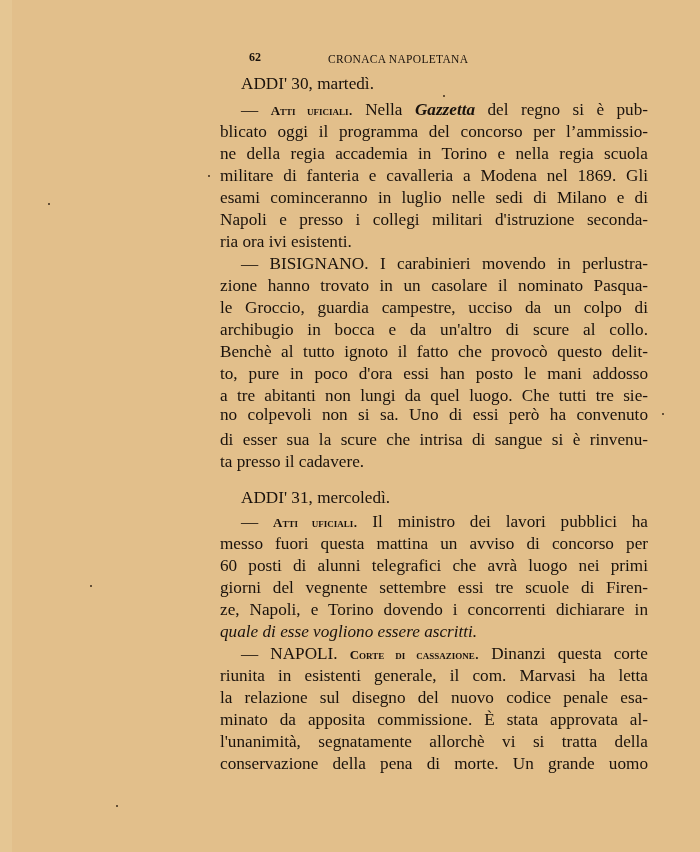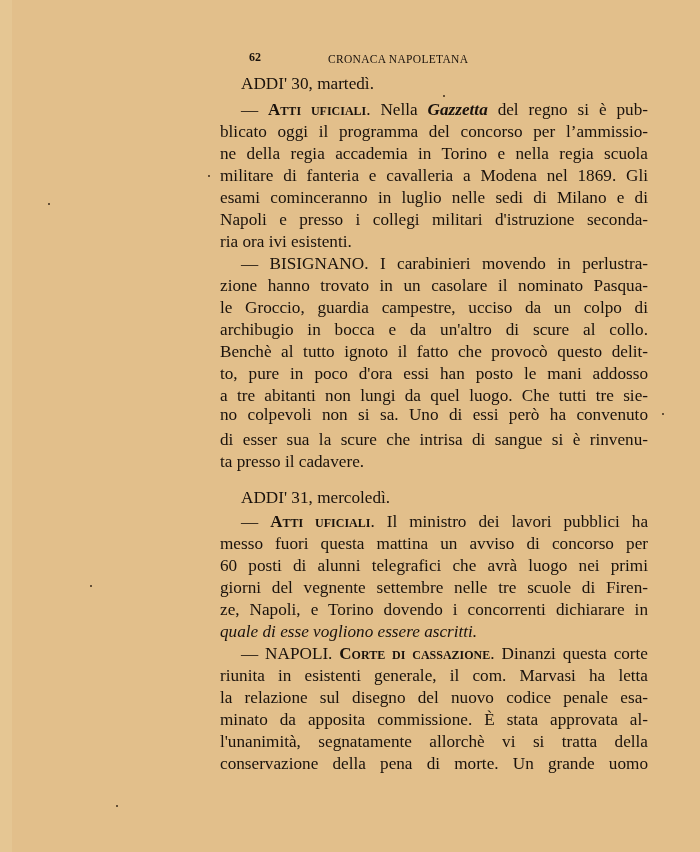--- a/index.html
+++ b/index.html
@@ -29,21 +29,21 @@
     .line {
       position: absolute; left: 220px; width: 428px; height: 22px;
       font-family: "Liberation Serif", serif;
       font-size: 17.2px; line-height: 22px;
       white-space: nowrap;
       text-align: justify; text-align-last: justify;
     }
     .line.indent { left: 241px; width: 407px; }
     .line.last { text-align-last: left; }
     .line.date { text-align-last: left; }
-    .sc { font-variant: small-caps; font-weight: bold; font-size: 17px; }
+    .sc { font-variant: small-caps; font-weight: bold; font-size: 13px; }
     .it { font-style: italic; font-weight: bold; margin-top: 29px; }
     .b { font-weight: bold; }
     .speck {
       position: absolute; width: 2px; height: 2px; background: #3a2a1a; border-radius: 1px;
     }
   </style>
 </head>
 <body>
 
 <div class="left-edge"></div>
@@ -80,21 +80,21 @@
 
 <div class="line indent date" style="top:487px;">
   <span>ADDI' 31, mercoledì.</span>
 </div>
 
 <div class="line indent" style="top:511px;">
   <span>— </span><span class="sc">Atti uficiali</span><span>. Il ministro dei lavori pubblici ha</span>
 </div>
 <div class="line" style="top:533px;">messo fuori questa mattina un avviso di concorso per</div>
 <div class="line" style="top:555px;">60 posti di alunni telegrafici che avrà luogo nei primi</div>
-<div class="line" style="top:577px;">giorni del vegnente settembre nelle tre scuole di Firen-</div>
+<div class="line" style="top:577px;">giorni del vegnente settembre essi tre scuole di Firen-</div>
 <div class="line" style="top:599px;">ze, Napoli, e Torino dovendo i concorrenti dichiarare in</div>
 <div class="line last" style="top:621px;font-style:italic;">quale di esse vogliono essere ascritti.</div>
 
 <div class="line indent" style="top:643px;">
   <span>— NAPOLI. </span><span class="sc">Corte di cassazione</span><span>. Dinanzi questa corte</span>
 </div>
 <div class="line" style="top:665px;">riunita in esistenti generale, il com. Marvasi ha letta</div>
 <div class="line" style="top:687px;">la relazione sul disegno del nuovo codice penale esa-</div>
 <div class="line" style="top:709px;">minato da apposita commissione. È stata approvata al-</div>
 <div class="line" style="top:731px;">l'unanimità, segnatamente allorchè vi si tratta della</div>

